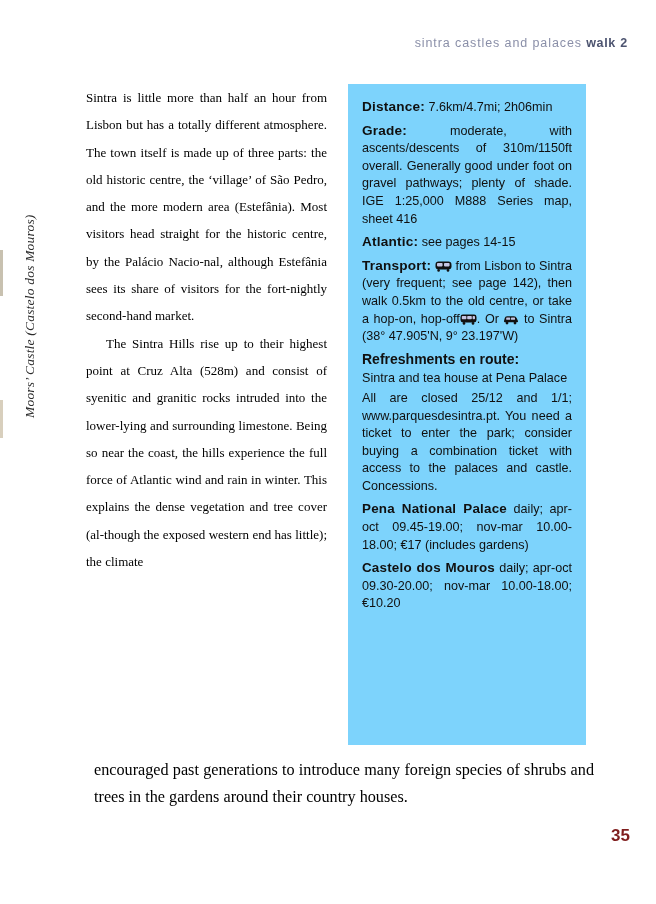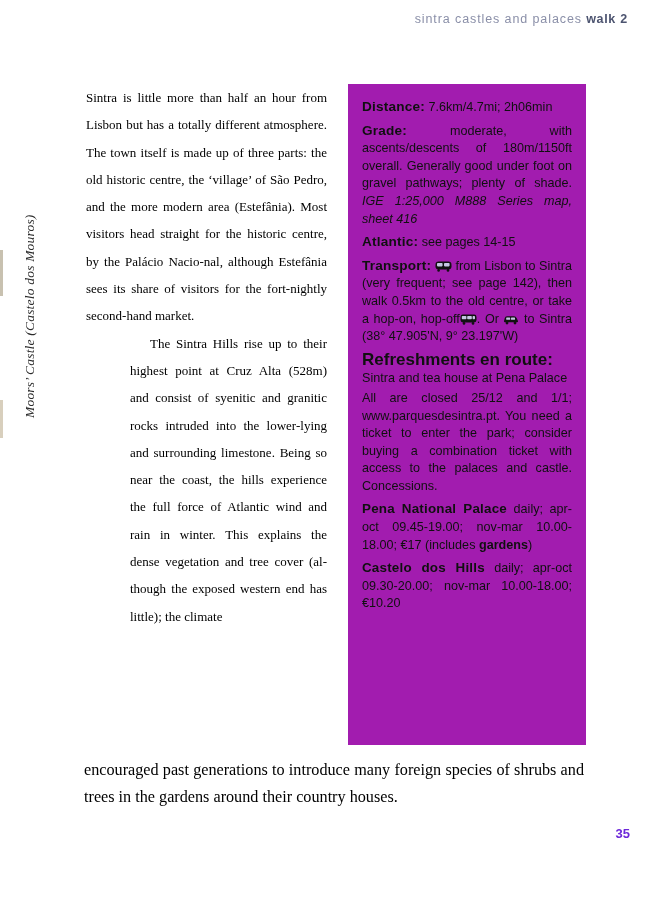--- a/index.html
+++ b/index.html
@@ -12,21 +12,21 @@
     height: 904px;
     position: relative;
     font-family: "Liberation Serif", serif;
     color: #000000;
     overflow: hidden;
   }
 
   
   .header {
     position: absolute;
-    top: 12px;
+    top: 36px;
     right: 28px;
     font-family: "Liberation Sans", sans-serif;
     font-size: 12.5px;
     letter-spacing: 0.9px;
     color: #8a8fa8;
   }
   .header .walk-label {
     color: #4d5470;
     font-weight: bold;
     letter-spacing: 0.6px;
@@ -68,62 +68,62 @@
     left: 86px;
     top: 84px;
     width: 241px;
     font-size: 13px;
     line-height: 27.3px;
     text-align: justify;
     text-justify: inter-word;
     hyphens: manual;
   }
   .col-left p { margin: 0; }
-  .col-left p.indent { text-indent: 20px; margin-left: 44px; }
+  .col-left p.indent { text-indent: 20px; }
 
   .full-width {
     position: absolute;
-    left: 84px;
+    left: 94px;
     top: 757px;
     width: 500px;
     font-size: 16.2px;
     line-height: 27.3px;
     text-align: justify;
   }
   .full-width p { margin: 0; }
 
   
   .infobox {
     position: absolute;
     left: 348px;
     top: 84px;
     width: 238px;
     height: 661px;
-    background: #a21caf;
+    background: #7dd3fc;
     box-sizing: border-box;
     padding: 14px 14px 10px 14px;
     font-family: "Liberation Sans", sans-serif;
     font-size: 12.6px;
     line-height: 17.6px;
     color: #101010;
     text-align: justify;
   }
   .infobox p { margin: 0 0 2px 0; }
   .infobox b, .infobox .lbl {
-    font-weight: bold;
+    font-weight: normal;
   }
   .infobox .lbl-lg {
     font-weight: bold;
     font-size: 13.6px;
     letter-spacing: 0.2px;
   }
-  .infobox .ital { font-style: italic; }
+  .infobox .ital { }
   .infobox .sec-head {
     font-weight: bold;
-    font-size: 17px;
+    font-size: 14px;
     margin-top: 4px;
   }
   .infobox .pal-head {
     font-weight: bold;
     font-size: 13.4px;
     letter-spacing: 0.2px;
   }
   .infobox .grp { margin-top: 5px; }
 
   .glyph {
@@ -132,22 +132,22 @@
   }
   .icon-train svg, .icon-bus svg, .icon-car svg { display: block; }
 
   
   .page-num {
     position: absolute;
     right: 26px;
     top: 826px;
     font-family: "Liberation Sans", sans-serif;
     font-weight: bold;
-    font-size: 13px;
-    color: #6d28d9;
+    font-size: 17px;
+    color: #7f1d1d;
   }
 </style>
 </head>
 <body>
 
 <div class="header">
   <span>sintra castles and palaces</span>
   <span class="walk-label">walk</span>
   <span class="walk-num">2</span>
 </div>
@@ -168,21 +168,21 @@
 
 <div class="infobox">
 
   <p>
     <span class="lbl-lg">Distance:</span>
     <span>7.6km/4.7mi; 2h06min</span>
   </p>
 
   <p class="grp">
     <span class="lbl-lg">Grade:</span>
-    <span>moderate, with ascents/descents of 180m/1150ft overall. Generally good under foot on gravel pathways; plenty of shade.</span>
+    <span>moderate, with ascents/descents of 310m/1150ft overall. Generally good under foot on gravel pathways; plenty of shade.</span>
     <span class="ital">IGE 1:25,000 M888 Series map, sheet 416</span>
   </p>
 
   <p class="grp">
     <span class="lbl-lg">Atlantic:</span>
     <span>see pages 14-15</span>
   </p>
 
   <p class="grp">
     <span class="lbl-lg">Transport:</span>
@@ -223,19 +223,19 @@
   <p>All are closed 25/12 and 1/1; www.parquesdesintra.pt. You need a ticket to enter the park; consider buying a combination ticket with access to the palaces and castle. Concessions.</p>
 
 
   <p class="grp">
     <span class="pal-head">Pena National Palace</span>
     <span>daily; apr-oct 09.45-19.00; nov-mar 10.00-18.00; €17 (includes </span><b>gardens</b><span>)</span>
   </p>
 
 
   <p class="grp">
-    <span class="pal-head">Castelo dos Hills</span>
+    <span class="pal-head">Castelo dos Mouros</span>
     <span>daily; apr-oct  09.30-20.00;  nov-mar  10.00-18.00; €10.20</span>
   </p>
 
 </div>
 
 <div class="page-num">35</div>
 
 </body></html>

